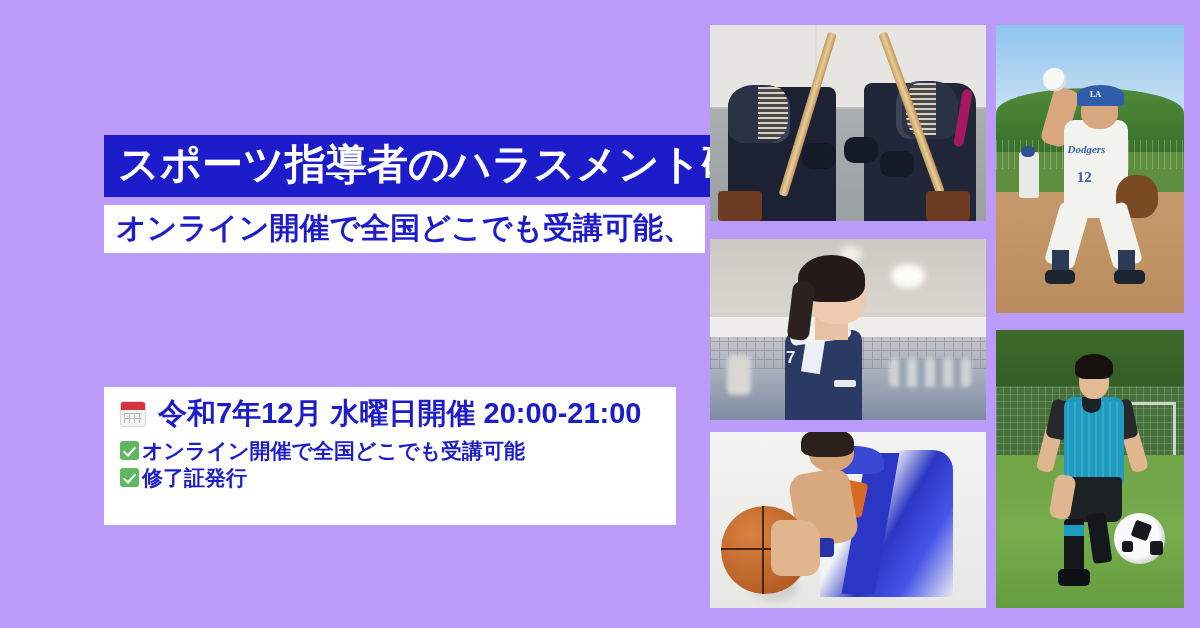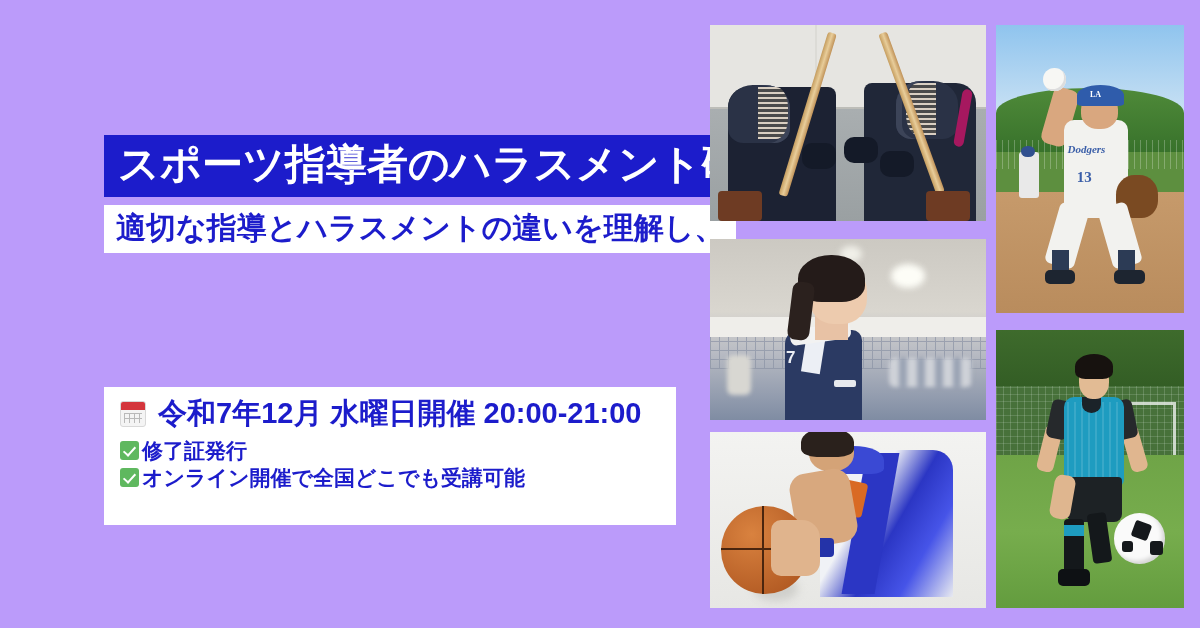--- a/index.html
+++ b/index.html
@@ -269,38 +269,38 @@
 </style>
 </head>
 <body>
 
 <div id="banner">
 
 
   <div class="badge-title">スポーツ指導者のハラスメント研修</div>
 
   <div class="subtitle">
-    <div class="subtitle-line">適切な指導とハラスメントの違いを理解し、</div>
+    <div class="subtitle-line">オンライン開催で全国どこでも受講可能、</div>
   </div>
 
   <div class="info-box">
 
     <div class="info-date">
       <span class="cal-icon"></span>
       <span class="date-text">令和7年12月 水曜日開催 20:00-21:00</span>
     </div>
 
     <div class="bullet-list">
       <div class="bullet-row">
         <span class="check-icon"></span>
-        <span>修了証発行</span>
+        <span>オンライン開催で全国どこでも受講可能</span>
       </div>
       <div class="bullet-row">
         <span class="check-icon"></span>
-        <span>オンライン開催で全国どこでも受講可能</span>
+        <span>修了証発行</span>
       </div>
     </div>
 
   </div>
 
   <div class="photo" id="photo-kendo">
     <div class="kendo-wall"></div>
     <div class="kendo-seam"></div>
     <div class="kendo-seam2"></div>
     <div class="kendoka k-left"></div>
@@ -324,21 +324,21 @@
     <div class="bb-trees"></div>
     <div class="bb-grass"></div>
     <div class="bb-fence"></div>
     <div class="bb-dirt"></div>
     <div class="bb-far"></div>
     <div class="bb-far-cap"></div>
     <div class="bb-arm"></div>
     <div class="bb-ball"></div>
     <div class="bb-body"></div>
     <div class="bb-team">Dodgers</div>
-    <div class="bb-num">13</div>
+    <div class="bb-num">12</div>
     <div class="bb-head"></div>
     <div class="bb-cap"></div>
     <div class="bb-cap-logo">LA</div>
     <div class="bb-glove"></div>
     <div class="bb-leg bb-leg1"></div>
     <div class="bb-leg bb-leg2"></div>
     <div class="bb-sock bb-sock1"></div>
     <div class="bb-sock bb-sock2"></div>
     <div class="bb-shoe bb-shoe1"></div>
     <div class="bb-shoe bb-shoe2"></div>

